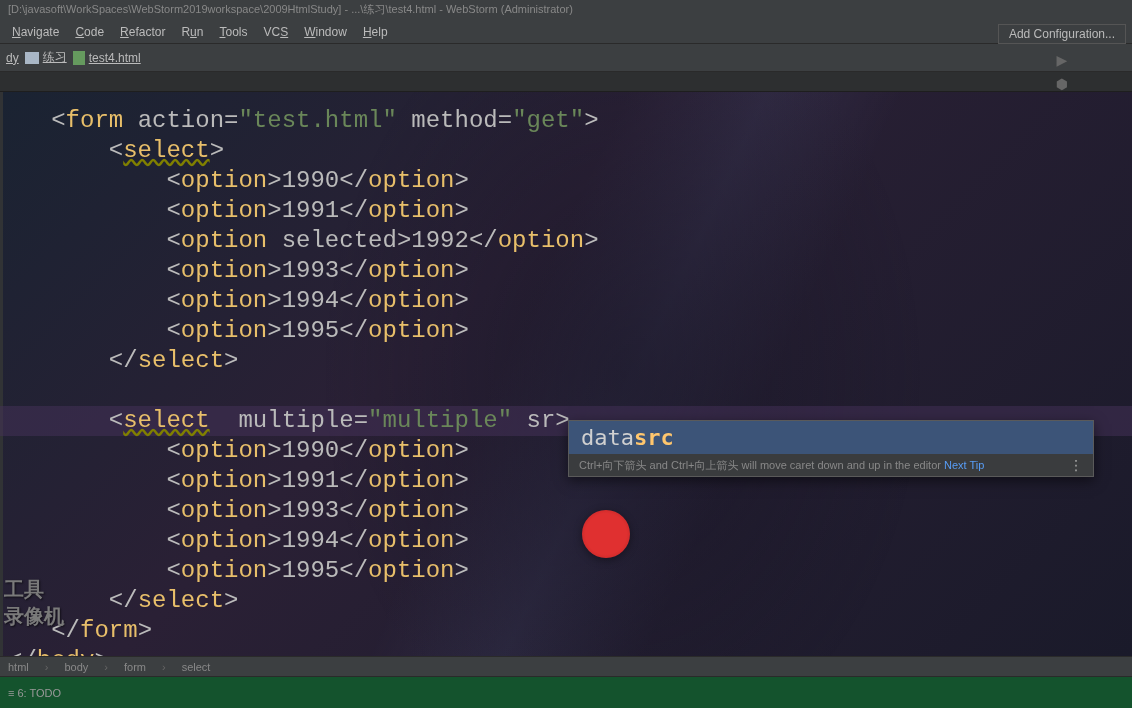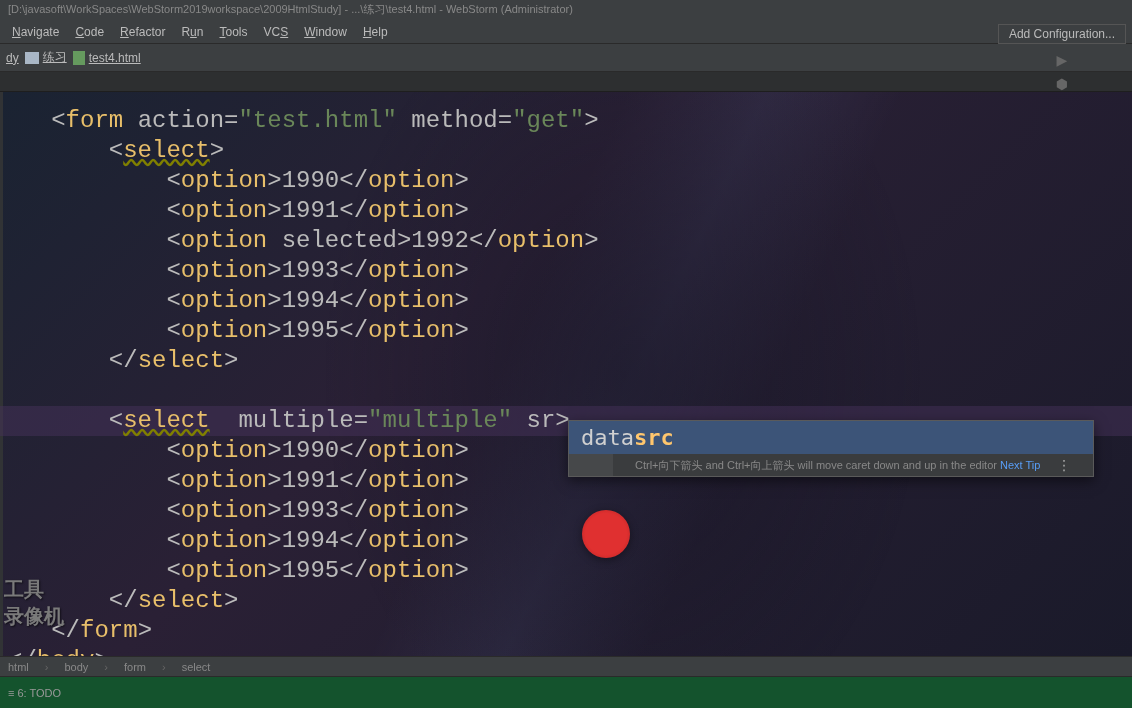--- a/index.html
+++ b/index.html
@@ -139,28 +139,27 @@
 .comp-item {
   padding: 4px 12px;
   font-family: "Consolas", monospace;
   font-size: 22px;
   background: #3c5478;
   color: #d0d0d0;
 }
 .comp-item .match { color: #d0d0d0; }
 .comp-item .bold { font-weight: bold; color: #ffc66d; }
 .comp-hint {
-  padding: 3px 22px;
+  padding: 3px 10px;
   font-size: 11px;
   color: #888;
   background: #3a3c3e;
   display: flex;
   justify-content: space-between;
   align-items: center;
-  margin-left: 44px;
 }
 .comp-hint .link { color: #589df6; cursor: pointer; }
 .comp-hint .dots { color: #aaa; font-size: 14px; cursor: pointer; }
 .wm-left {
   position: absolute;
   left: 4px;
   bottom: 26px;
   color: #7a7a7a;
   font-size: 20px;
   font-weight: bold;

